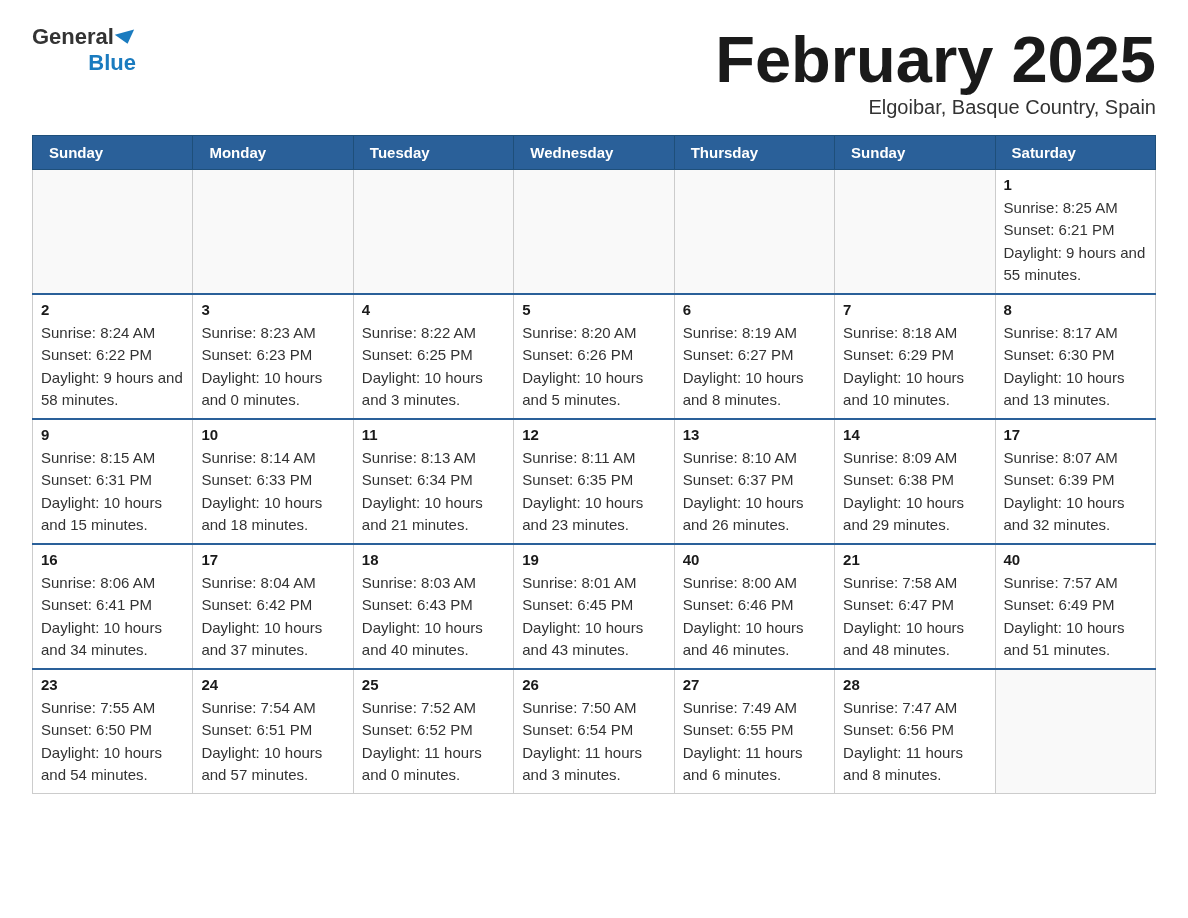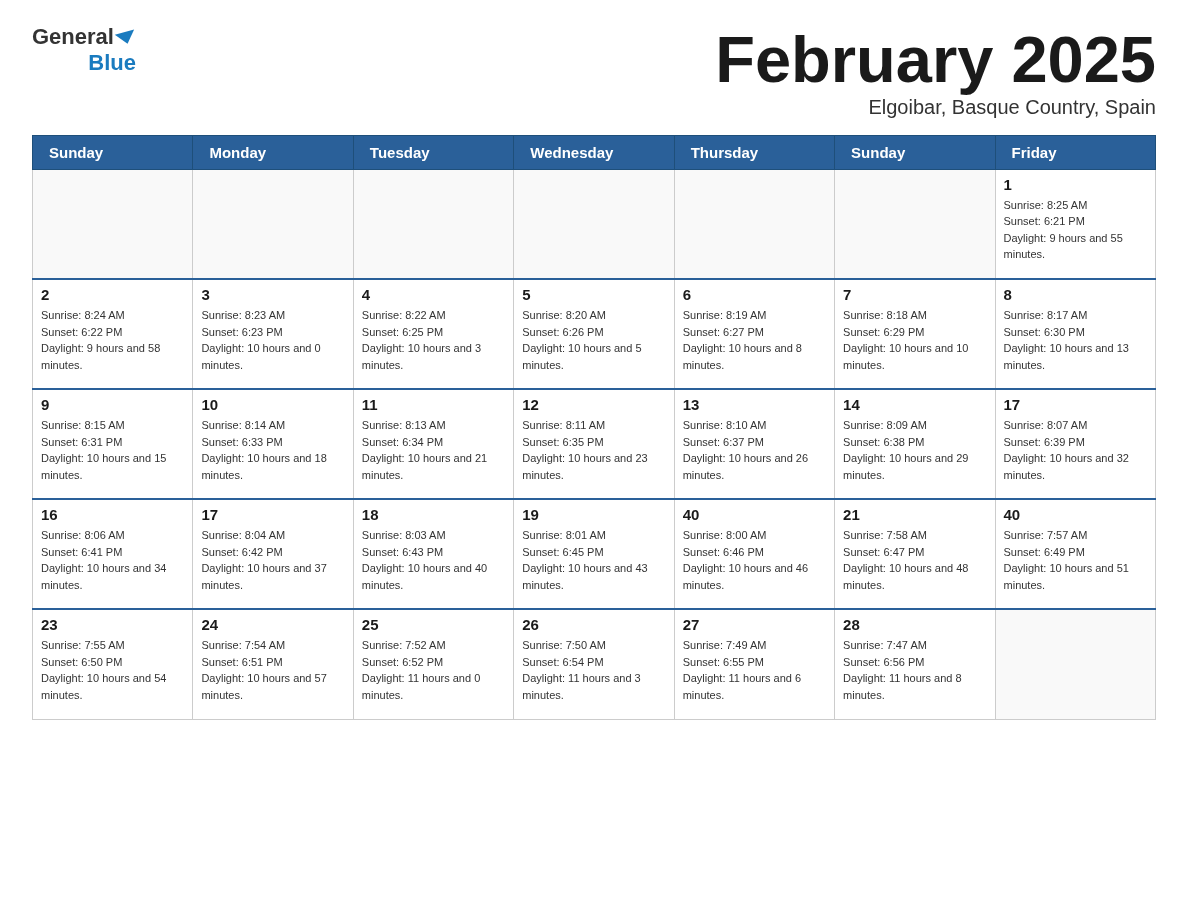--- a/index.html
+++ b/index.html
@@ -73,21 +73,21 @@
       width: 14.28%;
       height: 110px;
     }
     .day-number {
       font-size: 15px;
       font-weight: bold;
       color: #1a1a1a;
       margin-bottom: 4px;
     }
     .day-info {
-      font-size: 11px;
+      font-size: 15px;
       color: #333;
       line-height: 1.5;
     }
     .empty-cell {
       background: #f9f9f9;
     }
     .row-highlight td {
       border-top: 2px solid #2a6099;
     }
   </style>
@@ -113,21 +113,21 @@
 
 <table class="calendar">
   <thead>
     <tr>
     <th>Sunday</th>
         <th>Monday</th>
         <th>Tuesday</th>
         <th>Wednesday</th>
         <th>Thursday</th>
         <th>Sunday</th>
-        <th>Friday</th>
+        <th>Saturday</th>
       </tr>
   </thead>
   <tbody id="calendar-body">
   <tr>
         <td class="empty-cell"></td>
         <td class="empty-cell"></td>
         <td class="empty-cell"></td>
         <td class="empty-cell"></td>
         <td class="empty-cell"></td>
         <td class="empty-cell"></td>

